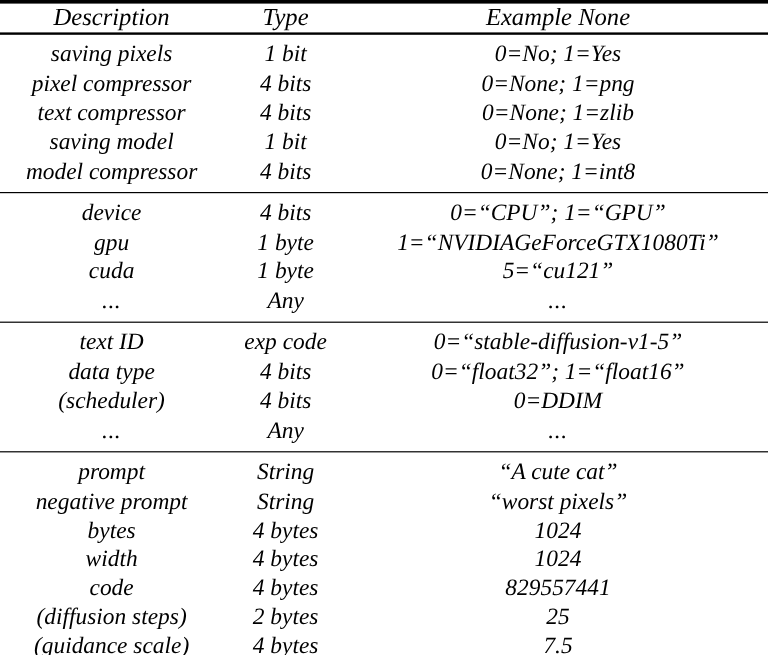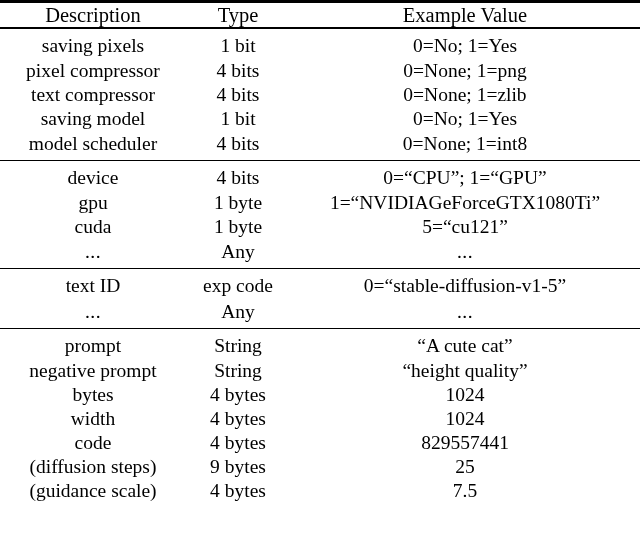--- a/index.html
+++ b/index.html
@@ -13,20 +13,21 @@
     overflow: hidden;
     font-family: "Liberation Serif", "DejaVu Serif", serif;
     color: #000000;
   }
 
   .table-wrap {
     width: 628px;
     height: 546px;
     position: relative;
     box-sizing: border-box;
+    font-style: italic;
   }
 
   table.spec-table {
     width: 640px;
     border-collapse: collapse;
     table-layout: fixed;
     font-size: 19.5px;
     line-height: 1;
   }
 
@@ -97,21 +98,21 @@
 
     <thead>
       <tr>
         <td class="rule-cell" colspan="3">
           <div class="rule-top"></div>
         </td>
       </tr>
       <tr>
         <th>Description</th>
         <th>Type</th>
-        <th>Example Value</th>
+        <th>Example None</th>
       </tr>
       <tr>
         <td class="rule-cell" colspan="3">
           <div class="rule-head"></div>
         </td>
       </tr>
     </thead>
 
     <tbody id="table-body">
         <tr class="group-first">
@@ -128,21 +129,21 @@
           <td>text compressor</td>
           <td>4 bits</td>
           <td>0=None; 1=zlib</td>
         </tr>
         <tr>
           <td>saving model</td>
           <td>1 bit</td>
           <td>0=No; 1=Yes</td>
         </tr>
         <tr class="group-last">
-          <td>model scheduler</td>
+          <td>model compressor</td>
           <td>4 bits</td>
           <td>0=None; 1=int8</td>
         </tr>
         <tr>
           <td class="rule-cell" colspan="3">
             <div class="rule-mid"></div>
           </td>
         </tr>
         <tr class="group-first">
           <td>device</td>
@@ -167,58 +168,68 @@
         <tr>
           <td class="rule-cell" colspan="3">
             <div class="rule-mid"></div>
           </td>
         </tr>
         <tr class="group-first">
           <td>text ID</td>
           <td>exp code</td>
           <td>0=“stable-diffusion-v1-5”</td>
         </tr>
+        <tr>
+          <td>data type</td>
+          <td>4 bits</td>
+          <td>0=“float32”; 1=“float16”</td>
+        </tr>
+        <tr>
+          <td>(scheduler)</td>
+          <td>4 bits</td>
+          <td>0=DDIM</td>
+        </tr>
         <tr class="group-last">
           <td class="ellipsis">...</td>
           <td>Any</td>
           <td class="ellipsis">...</td>
         </tr>
         <tr>
           <td class="rule-cell" colspan="3">
             <div class="rule-mid"></div>
           </td>
         </tr>
         <tr class="group-first">
           <td>prompt</td>
           <td>String</td>
           <td>“A cute cat”</td>
         </tr>
         <tr>
           <td>negative prompt</td>
           <td>String</td>
-          <td>“height quality”</td>
+          <td>“worst pixels”</td>
         </tr>
         <tr>
           <td>bytes</td>
           <td>4 bytes</td>
           <td>1024</td>
         </tr>
         <tr>
           <td>width</td>
           <td>4 bytes</td>
           <td>1024</td>
         </tr>
         <tr>
           <td>code</td>
           <td>4 bytes</td>
           <td>829557441</td>
         </tr>
         <tr>
           <td>(diffusion steps)</td>
-          <td>9 bytes</td>
+          <td>2 bytes</td>
           <td>25</td>
         </tr>
         <tr>
           <td>(guidance scale)</td>
           <td>4 bytes</td>
           <td>7.5</td>
         </tr>
       </tbody>
 
   </table>

